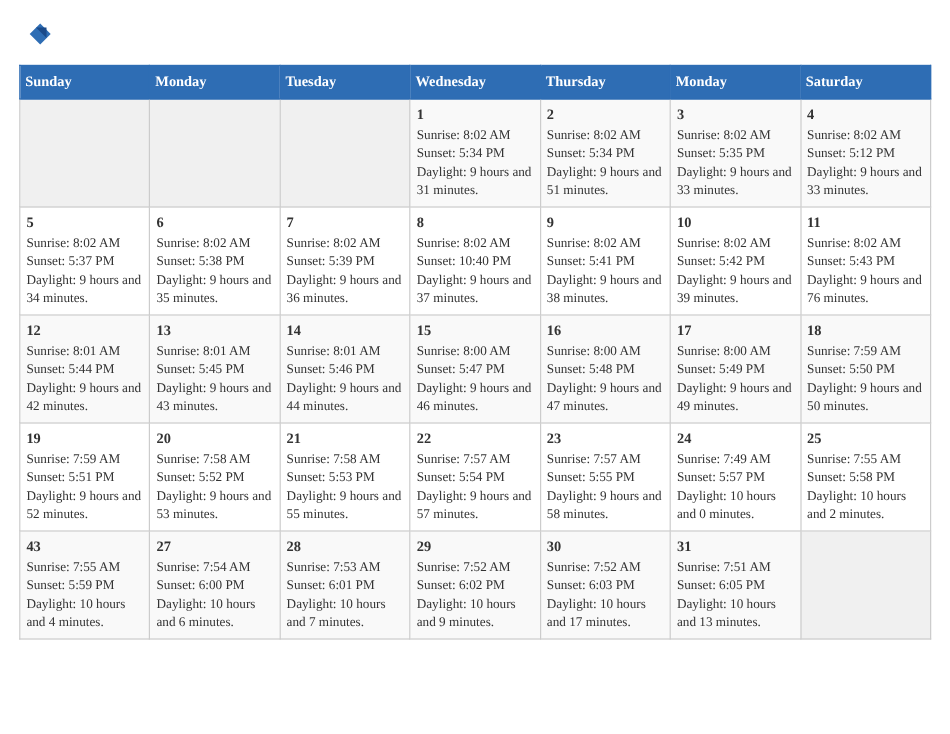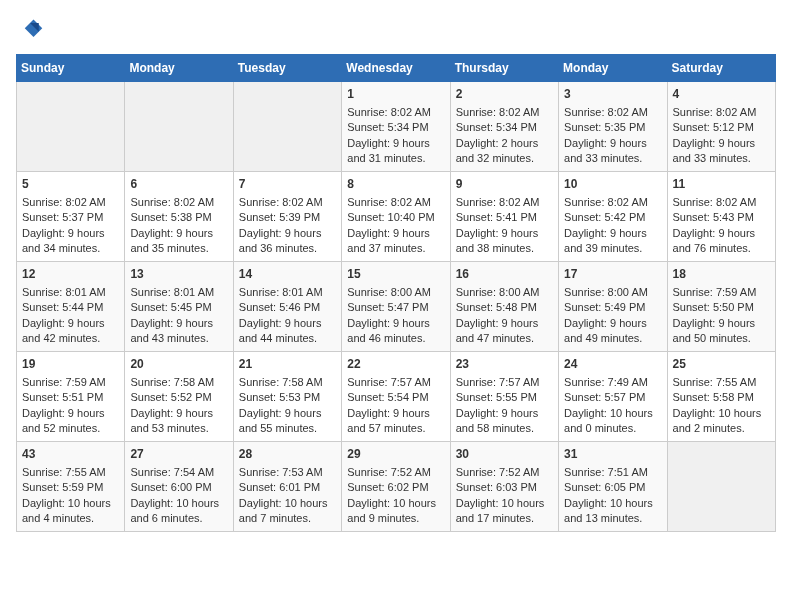--- a/index.html
+++ b/index.html
@@ -43,20 +43,21 @@
       color: #222;
     }
     .calendar-subtitle {
       font-size: 14px;
       color: #555;
     }
     table {
       width: 100%;
       border-collapse: collapse;
       font-size: 11px;
+      font-family: Liberation Serif, serif;
     }
     thead tr th {
       background-color: #2e6db4;
       color: #fff;
       padding: 6px 4px;
       text-align: left;
       font-size: 12px;
       font-weight: bold;
       border: 1px solid #2e6db4;
     }
@@ -125,21 +126,21 @@
         <td>
           <span class="day-num">1</span>
           <div>Sunrise: 8:02 AM</div>
           <div>Sunset: 5:34 PM</div>
           <div>Daylight: 9 hours and 31 minutes.</div>
         </td>
         <td>
           <span class="day-num">2</span>
           <div>Sunrise: 8:02 AM</div>
           <div>Sunset: 5:34 PM</div>
-          <div>Daylight: 2 hours and 32 minutes.</div>
+          <div>Daylight: 9 hours and 51 minutes.</div>
         </td>
         <td>
           <span class="day-num">3</span>
           <div>Sunrise: 8:02 AM</div>
           <div>Sunset: 5:35 PM</div>
           <div>Daylight: 9 hours and 33 minutes.</div>
         </td>
         <td>
           <span class="day-num">4</span>
           <div>Sunrise: 8:02 AM</div>

